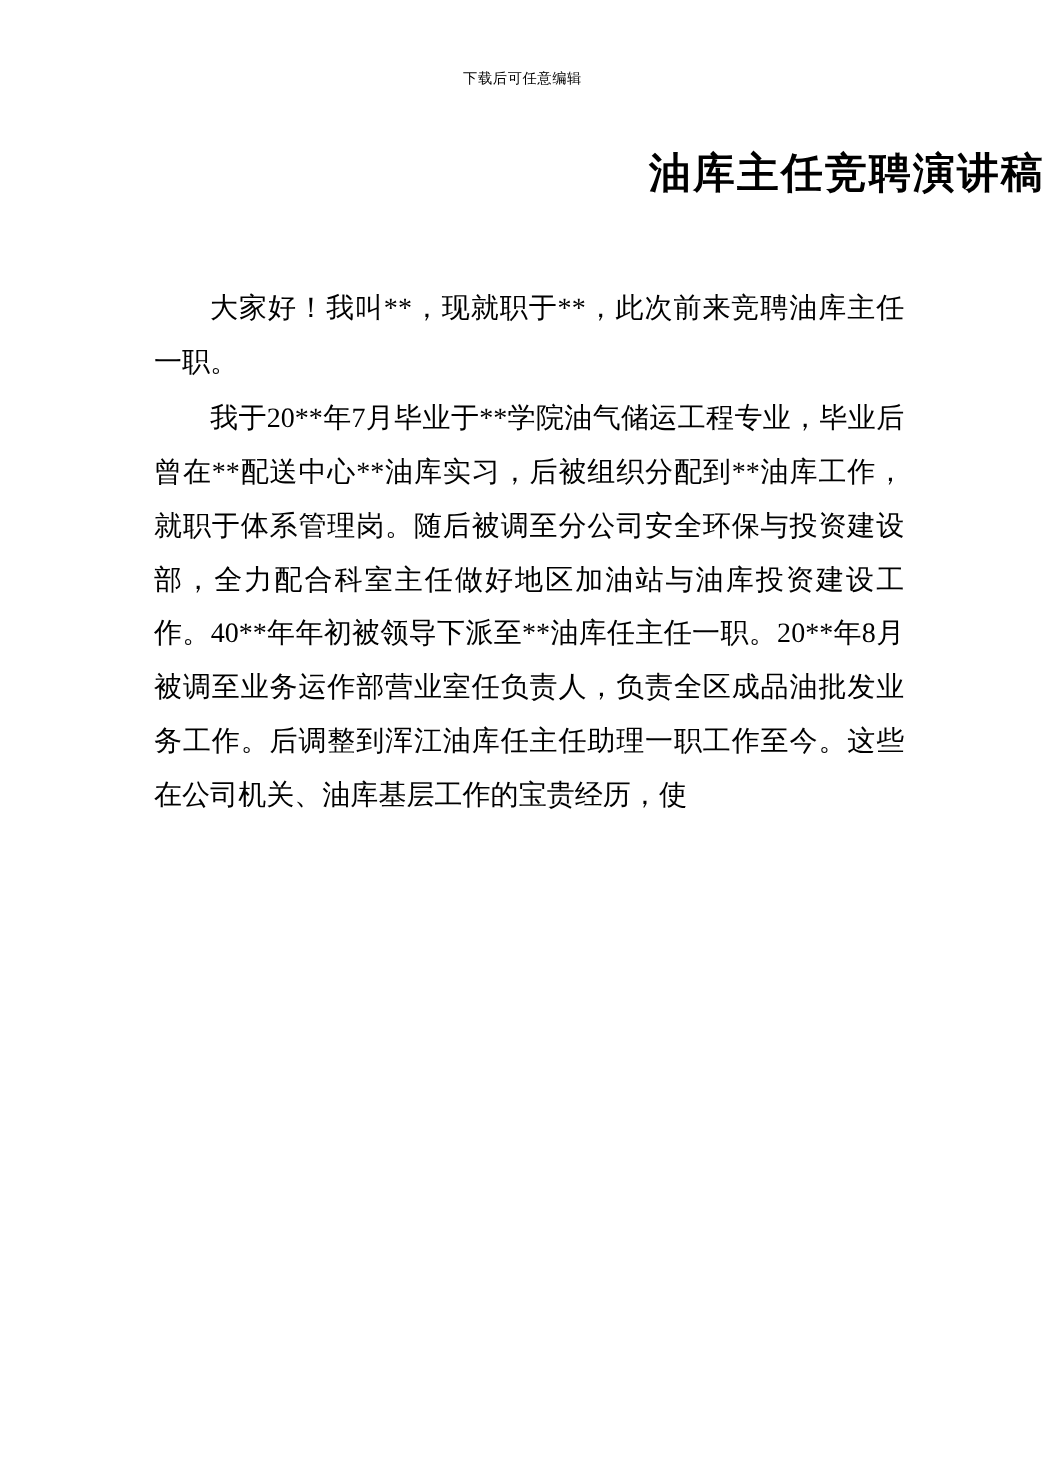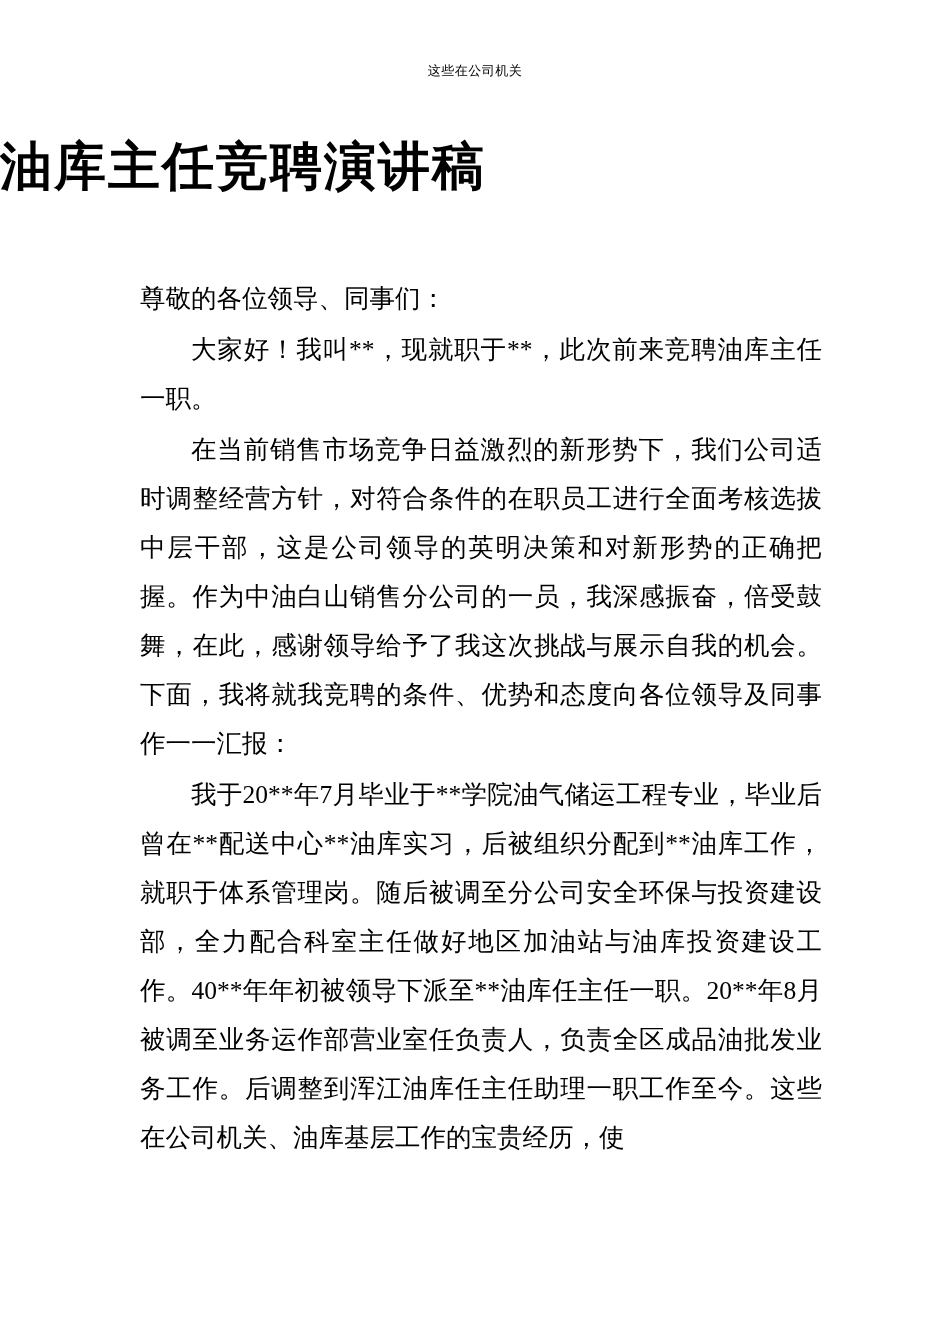--- a/index.html
+++ b/index.html
@@ -24,22 +24,22 @@
   }
   .header-note {
     text-align: center;
     font-size: 13px;
     font-family: "DejaVu Sans", sans-serif;
     color: #000;
     margin-top: 62px;
     letter-spacing: 0.5px;
   }
   .doc-title {
-    text-align: left;
-    font-size: 52px;
+    text-align: right;
+    font-size: 38px;
     font-weight: bold;
     font-family: "DejaVu Sans", sans-serif;
     margin-top: 52px;
     letter-spacing: 2px;
   }
   .body-block {
     margin-top: 72px;
     padding-left: 140px;
     padding-right: 128px;
   }
@@ -56,24 +56,22 @@
   }
   .para.noindent {
     text-indent: 0;
   }
 </style>
 </head>
 <body>
 
 <div class="page">
 
-  <div class="header-note">这些在公司机关</div>
+  <div class="header-note">下载后可任意编辑</div>
 
   <h1 class="doc-title">油库主任竞聘演讲稿</h1>
 
   <div class="body-block">
-    <p class="para noindent">尊敬的各位领导、同事们：</p>
     <p class="para indent">大家好！我叫**，现就职于**，此次前来竞聘油库主任一职。</p>
-    <p class="para indent">在当前销售市场竞争日益激烈的新形势下，我们公司适时调整经营方针，对符合条件的在职员工进行全面考核选拔中层干部，这是公司领导的英明决策和对新形势的正确把握。作为中油白山销售分公司的一员，我深感振奋，倍受鼓舞，在此，感谢领导给予了我这次挑战与展示自我的机会。下面，我将就我竞聘的条件、优势和态度向各位领导及同事作一一汇报：</p>
     <p class="para indent">我于20**年7月毕业于**学院油气储运工程专业，毕业后曾在**配送中心**油库实习，后被组织分配到**油库工作，就职于体系管理岗。随后被调至分公司安全环保与投资建设部，全力配合科室主任做好地区加油站与油库投资建设工作。40**年年初被领导下派至**油库任主任一职。20**年8月被调至业务运作部营业室任负责人，负责全区成品油批发业务工作。后调整到浑江油库任主任助理一职工作至今。这些在公司机关、油库基层工作的宝贵经历，使</p>
   </div>
 
 </div>
 
 </body></html>

